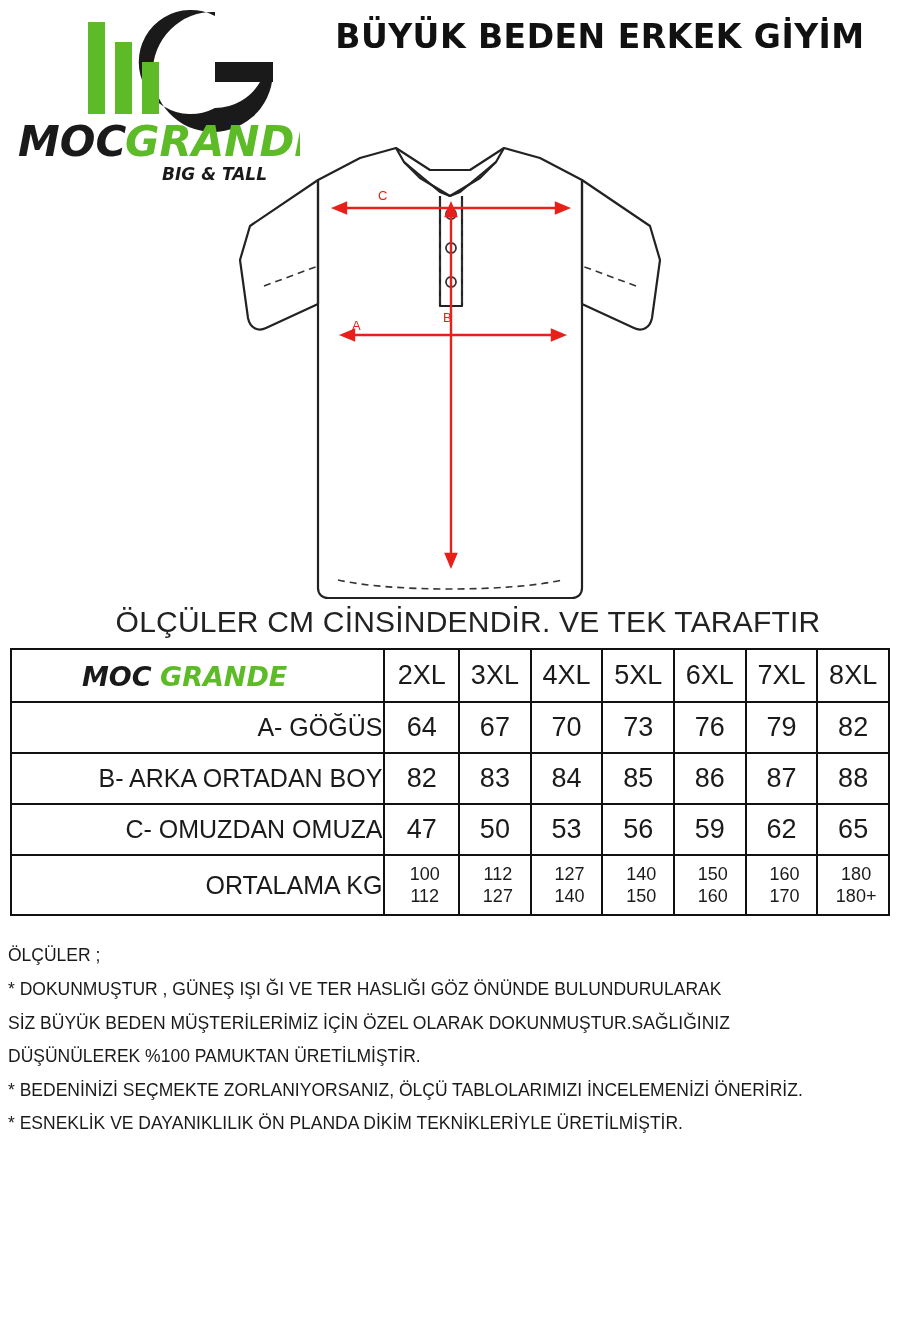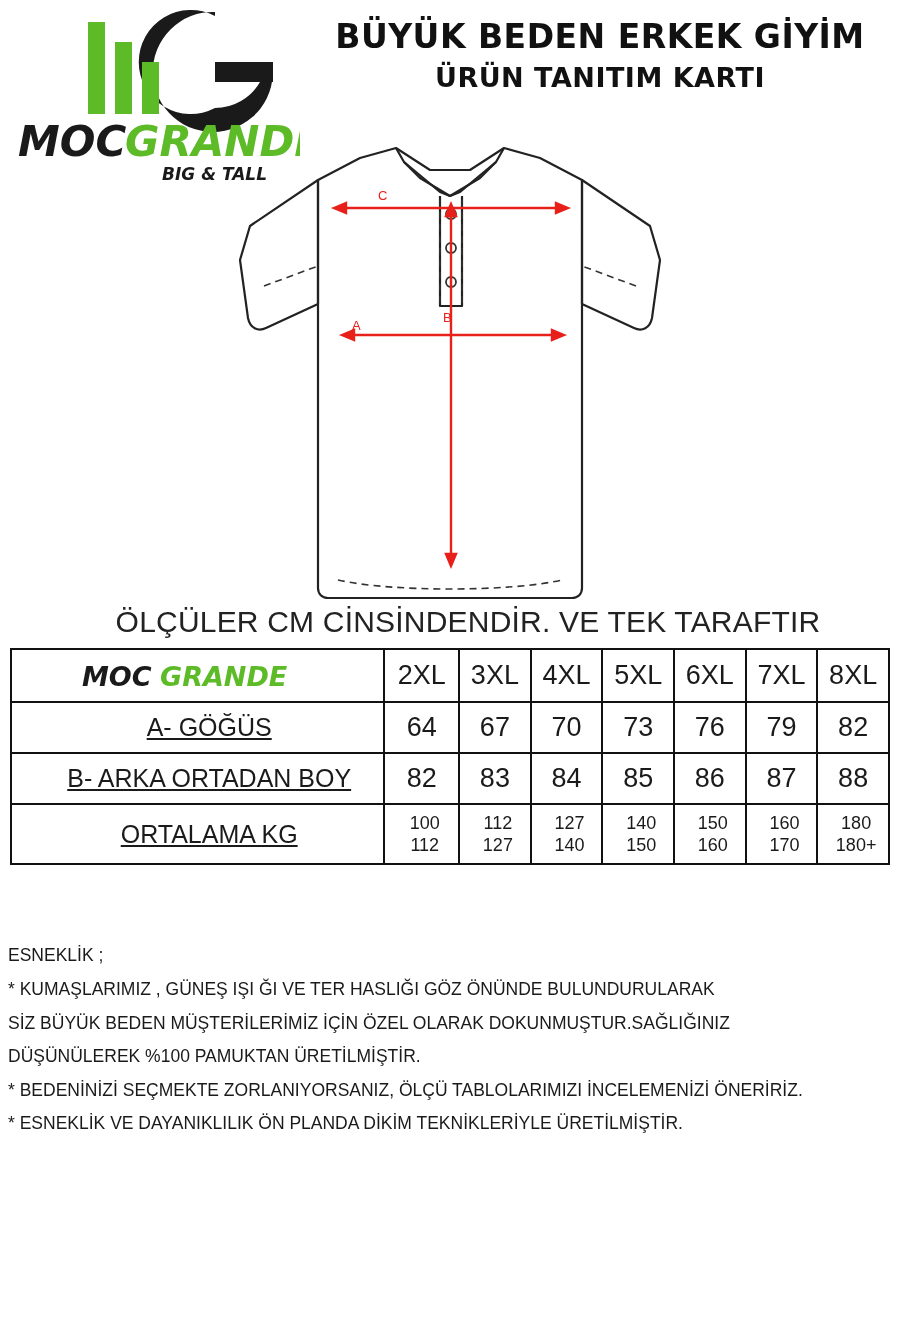--- a/index.html
+++ b/index.html
@@ -92,24 +92,23 @@
     border-collapse: collapse;
     table-layout: fixed;
   }
   .size-table td, .size-table th {
     border: 2px solid #111111;
     text-align: center;
     font-weight: normal;
     color: #1a1a1a;
   }
   .size-table .lbl {
-    text-align: center;
+    text-align: right;
     padding-left: 24px;
     font-size: 25px;
-    text-decoration: underline;
   }
   .size-table .hdr-cell {
     font-size: 27px;
     height: 47px;
   }
   .size-table .val {
     font-size: 27px;
     height: 47px;
     margin-left: 8px;
   }
@@ -180,21 +179,20 @@
         <text x="8" y="152" font-family="DejaVu Sans, sans-serif" font-size="42" font-weight="bold" font-style="italic" fill="#1a1a1a">MOC</text>
 
         <text x="115" y="152" font-family="DejaVu Sans, sans-serif" font-size="42" font-weight="bold" font-style="italic" fill="#5dbb28">GRANDE</text>
 
         <text x="152" y="176" font-family="DejaVu Sans, sans-serif" font-size="17" font-weight="bold" font-style="italic" fill="#1a1a1a">BIG &amp; TALL</text>
       </svg>
     </div>
 
     <div class="title-block">
       <div class="title-main">BÜYÜK BEDEN ERKEK GİYİM</div>
-      <div class="title-sub">ÜRÜN TANITIM KARTI</div>
     </div>
   </div>
 
   <div class="diagram">
     <svg width="900" height="495" viewBox="0 0 900 495">
       <g fill="none" stroke="#222222" stroke-width="2.2" stroke-linejoin="round">
 
         <path d="M396 30 L360 40 L318 62 L318 470 C318 476 322 480 328 480 L572 480 C578 480 582 476 582 470 L582 62 L540 40 L504 30 L470 52 L430 52 Z"></path>
 
         <path d="M318 62 L250 108 L240 142 L248 200 C250 210 258 214 266 210 L318 186 Z"></path>
@@ -288,20 +286,30 @@
         <td class="lbl">B- ARKA ORTADAN BOY</td>
         <td class="val">82</td>
         <td class="val">83</td>
         <td class="val">84</td>
         <td class="val">85</td>
         <td class="val">86</td>
         <td class="val">87</td>
         <td class="val">88</td>
       </tr>
 
+      <tr>
+        <td class="lbl">C- OMUZDAN OMUZA</td>
+        <td class="val">47</td>
+        <td class="val">50</td>
+        <td class="val">53</td>
+        <td class="val">56</td>
+        <td class="val">59</td>
+        <td class="val">62</td>
+        <td class="val">65</td>
+      </tr>
 
       <tr class="row-kg">
         <td class="lbl">ORTALAMA KG</td>
         <td class="kg-cell">
           <span class="kg-a">100</span>
           <span class="kg-b">112</span>
         </td>
         <td class="kg-cell">
           <span class="kg-a">112</span>
           <span class="kg-b">127</span>
@@ -324,22 +332,22 @@
         </td>
         <td class="kg-cell">
           <span class="kg-a">180</span>
           <span class="kg-b">180+</span>
         </td>
       </tr>
     </tbody>
   </table>
 
   <div class="desc">
-    <p>ESNEKLİK ;</p>
-    <p>* KUMAŞLARIMIZ , GÜNEŞ IŞI ĞI VE TER HASLIĞI GÖZ ÖNÜNDE BULUNDURULARAK</p>
+    <p>ÖLÇÜLER ;</p>
+    <p>* DOKUNMUŞTUR , GÜNEŞ IŞI ĞI VE TER HASLIĞI GÖZ ÖNÜNDE BULUNDURULARAK</p>
     <p class="tight">SİZ BÜYÜK BEDEN MÜŞTERİLERİMİZ İÇİN ÖZEL OLARAK DOKUNMUŞTUR.SAĞLIĞINIZ</p>
     <p>DÜŞÜNÜLEREK %100 PAMUKTAN ÜRETİLMİŞTİR.</p>
     <p>* BEDENİNİZİ SEÇMEKTE ZORLANIYORSANIZ, ÖLÇÜ TABLOLARIMIZI İNCELEMENİZİ ÖNERİRİZ.</p>
     <p>* ESNEKLİK VE DAYANIKLILIK ÖN PLANDA DİKİM TEKNİKLERİYLE ÜRETİLMİŞTİR.</p>
   </div>
 
 
 </div>
 
 </body></html>

